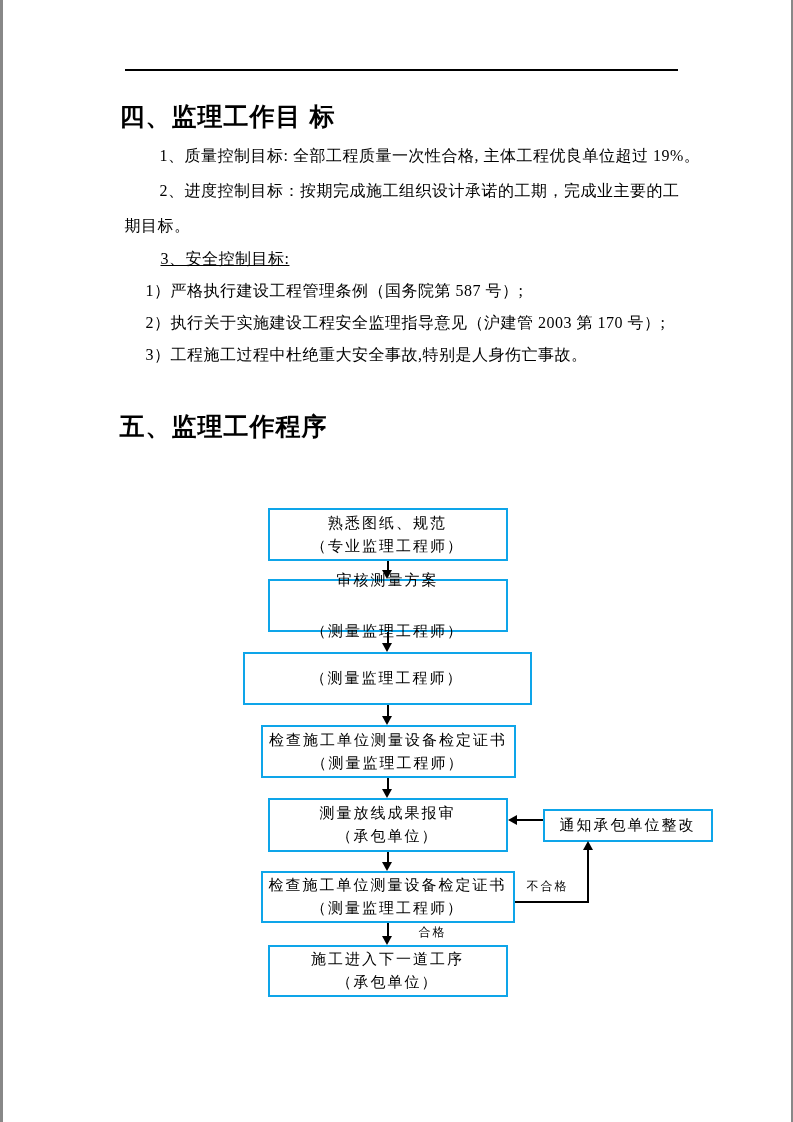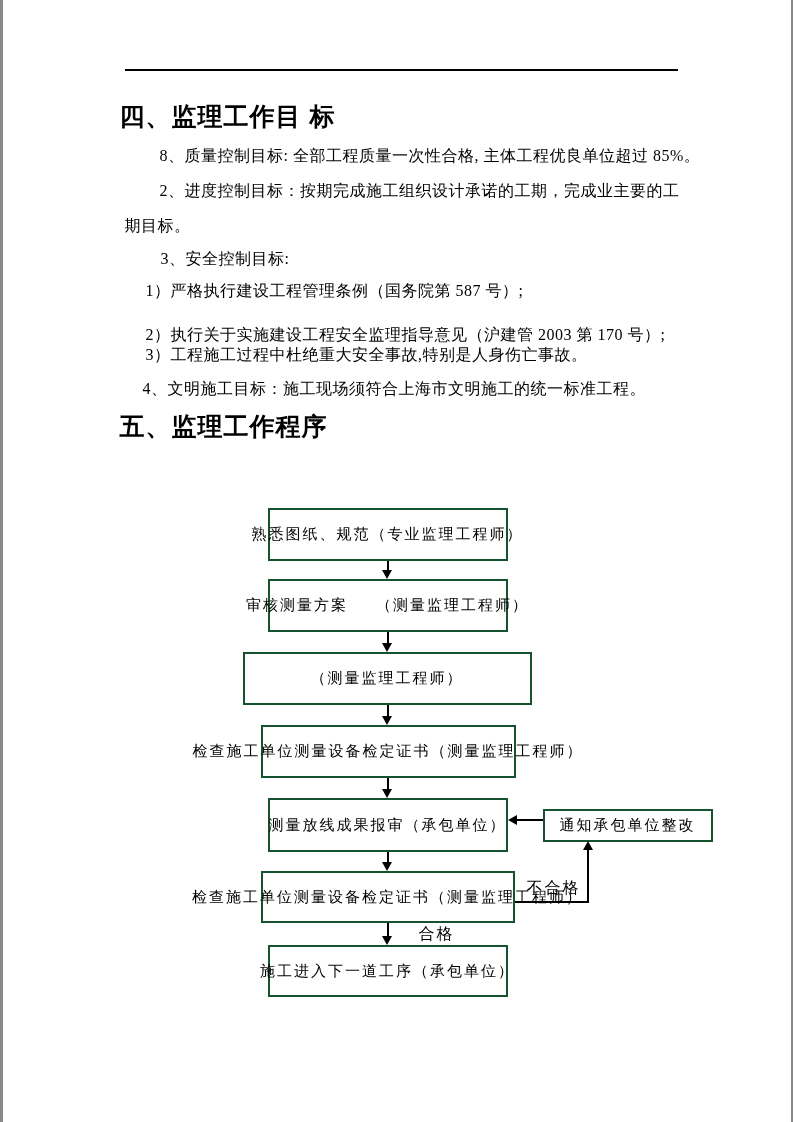--- a/index.html
+++ b/index.html
@@ -35,32 +35,32 @@
   }
   .bodyline {
     position:absolute;
     font-size:16px;
     white-space:nowrap;
     letter-spacing:0.5px;
   }
   .l0 { left:157px; top:146px; }
   .l1 { left:157px; top:181px; }
   .l2 { left:122px; top:216px; }
-  .l3 { left:158px; top:249px; }
+  .l3 { left:158px; top:249px;text-decoration:underline; }
   .l4 { left:143px; top:281px; }
-  .l5 { left:143px; top:313px;margin-top:12px; }
+  .l5 { left:143px; top:313px; }
   .l6 { left:143px; top:345px; }
   .l7 { left:140px; top:379px; }
 
   
   .fbox {
     position:absolute;
-    border:2px solid #14532d;
+    border:2px solid #0ea5e9;
     background:#fff;
-    display:flex; flex-direction:row;
+    display:flex; flex-direction:column;
     align-items:center; justify-content:center;
     font-size:15px; line-height:23px;
     letter-spacing:2px;
     white-space:nowrap;
   }
   .b1 { left:265px; top:508px; width:240px; height:53px; }
   .b2 { left:265px; top:579px; width:240px; height:53px;gap:28px; }
   .b3 { left:240px; top:652px; width:289px; height:53px; }
   .b4 { left:258px; top:725px; width:255px; height:53px; }
   .b5 { left:265px; top:798px; width:240px; height:54px; }
@@ -80,44 +80,43 @@
     border-top:5px solid transparent; border-bottom:5px solid transparent;
     border-right:9px solid #000;
   }
   .head-up {
     position:absolute; width:0; height:0;
     border-left:5px solid transparent; border-right:5px solid transparent;
     border-bottom:9px solid #000;
   }
   .flabel {
     position:absolute;
-    font-size:16px;
+    font-size:12px;
     letter-spacing:2px;
     white-space:nowrap;
   }
   .lbl-fail { left:524px; top:878px; }
   .lbl-pass { left:416px; top:924px; }
 </style>
 </head>
 <body>
 
 <div class="page">
 
   <div class="header-rule"></div>
 
   <div class="h1 h1-4">四、监理工作目 标</div>
 
-  <div class="bodyline l0">8、质量控制目标: 全部工程质量一次性合格, 主体工程优良单位超过 85%。</div>
+  <div class="bodyline l0">1、质量控制目标: 全部工程质量一次性合格, 主体工程优良单位超过 19%。</div>
   <div class="bodyline l1">2、进度控制目标：按期完成施工组织设计承诺的工期，完成业主要的工</div>
   <div class="bodyline l2">期目标。</div>
   <div class="bodyline l3">3、安全控制目标:</div>
   <div class="bodyline l4">1）严格执行建设工程管理条例（国务院第 587 号）;</div>
   <div class="bodyline l5">2）执行关于实施建设工程安全监理指导意见（沪建管 2003 第 170 号）;</div>
   <div class="bodyline l6">3）工程施工过程中杜绝重大安全事故,特别是人身伤亡事故。</div>
-  <div class="bodyline l7">4、文明施工目标：施工现场须符合上海市文明施工的统一标准工程。</div>
 
   <div class="h1 h1-5">五、监理工作程序</div>
 
   <div class="fbox b1">
     <span>熟悉图纸、规范</span>
     <span>（专业监理工程师）</span>
   </div>
   <div class="fbox b2">
     <span>审核测量方案</span>
     <span>（测量监理工程师）</span>

